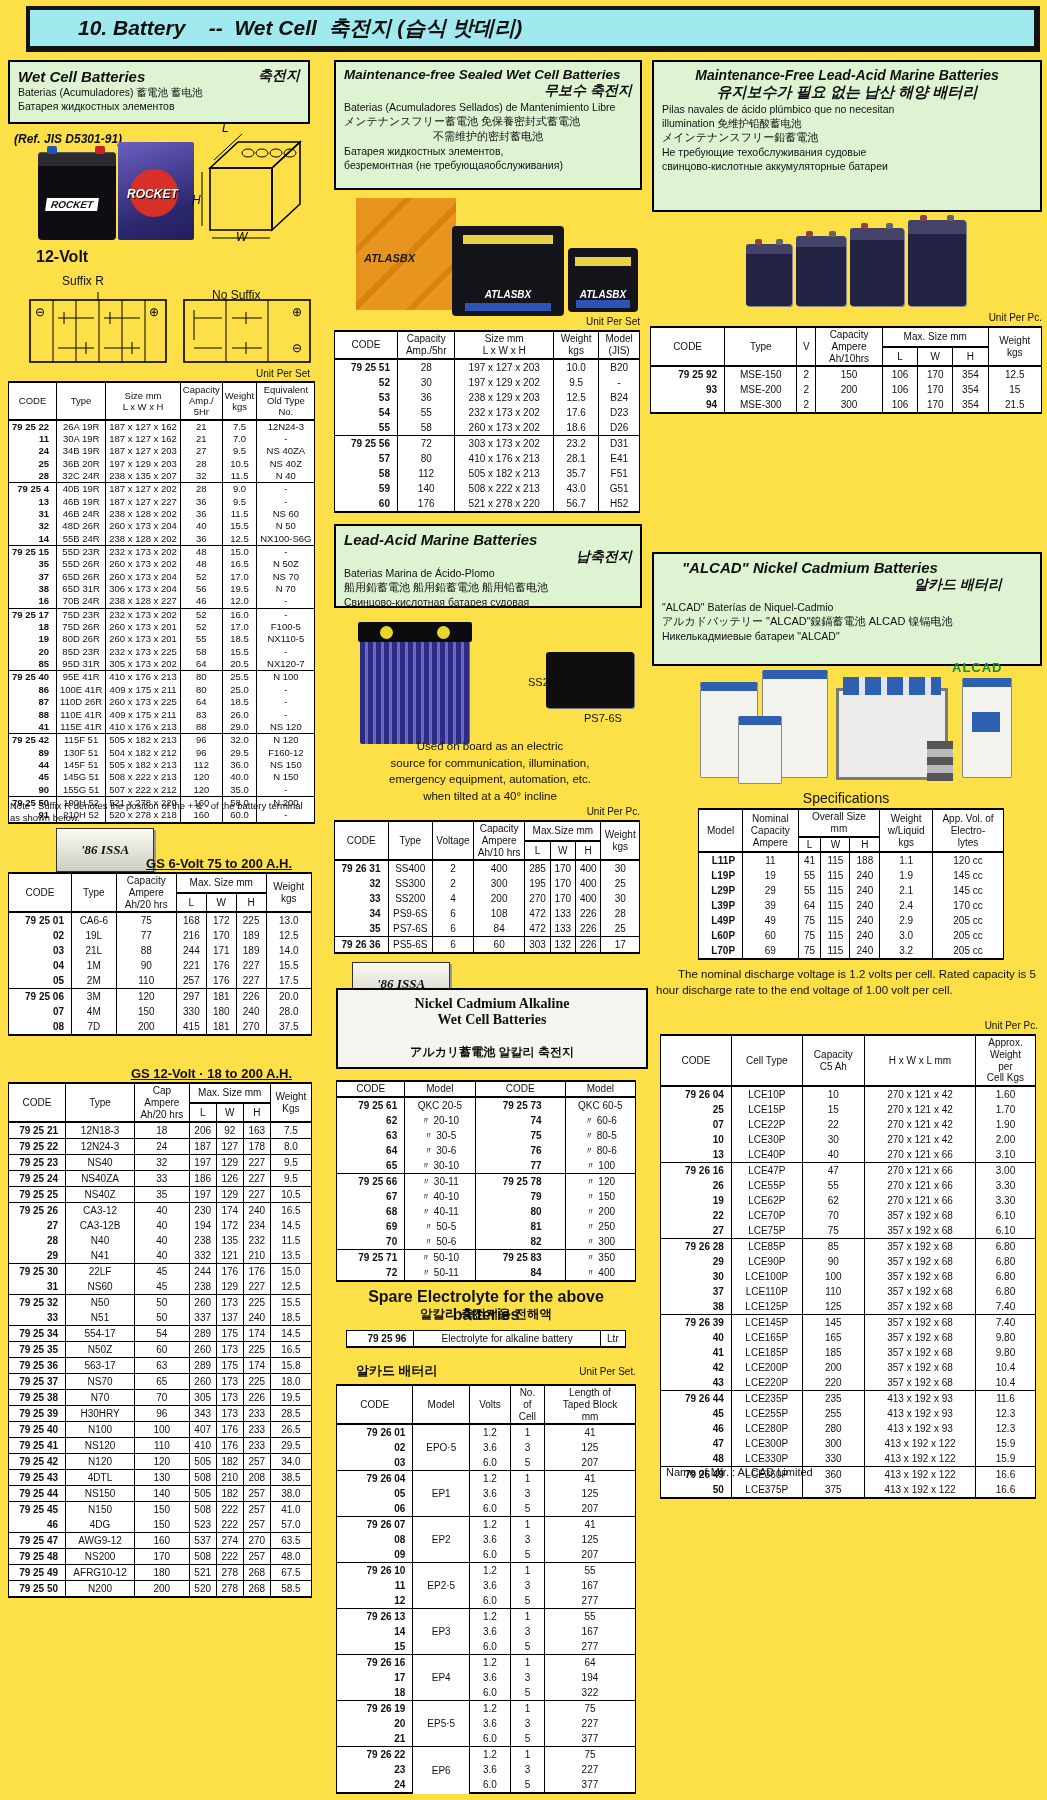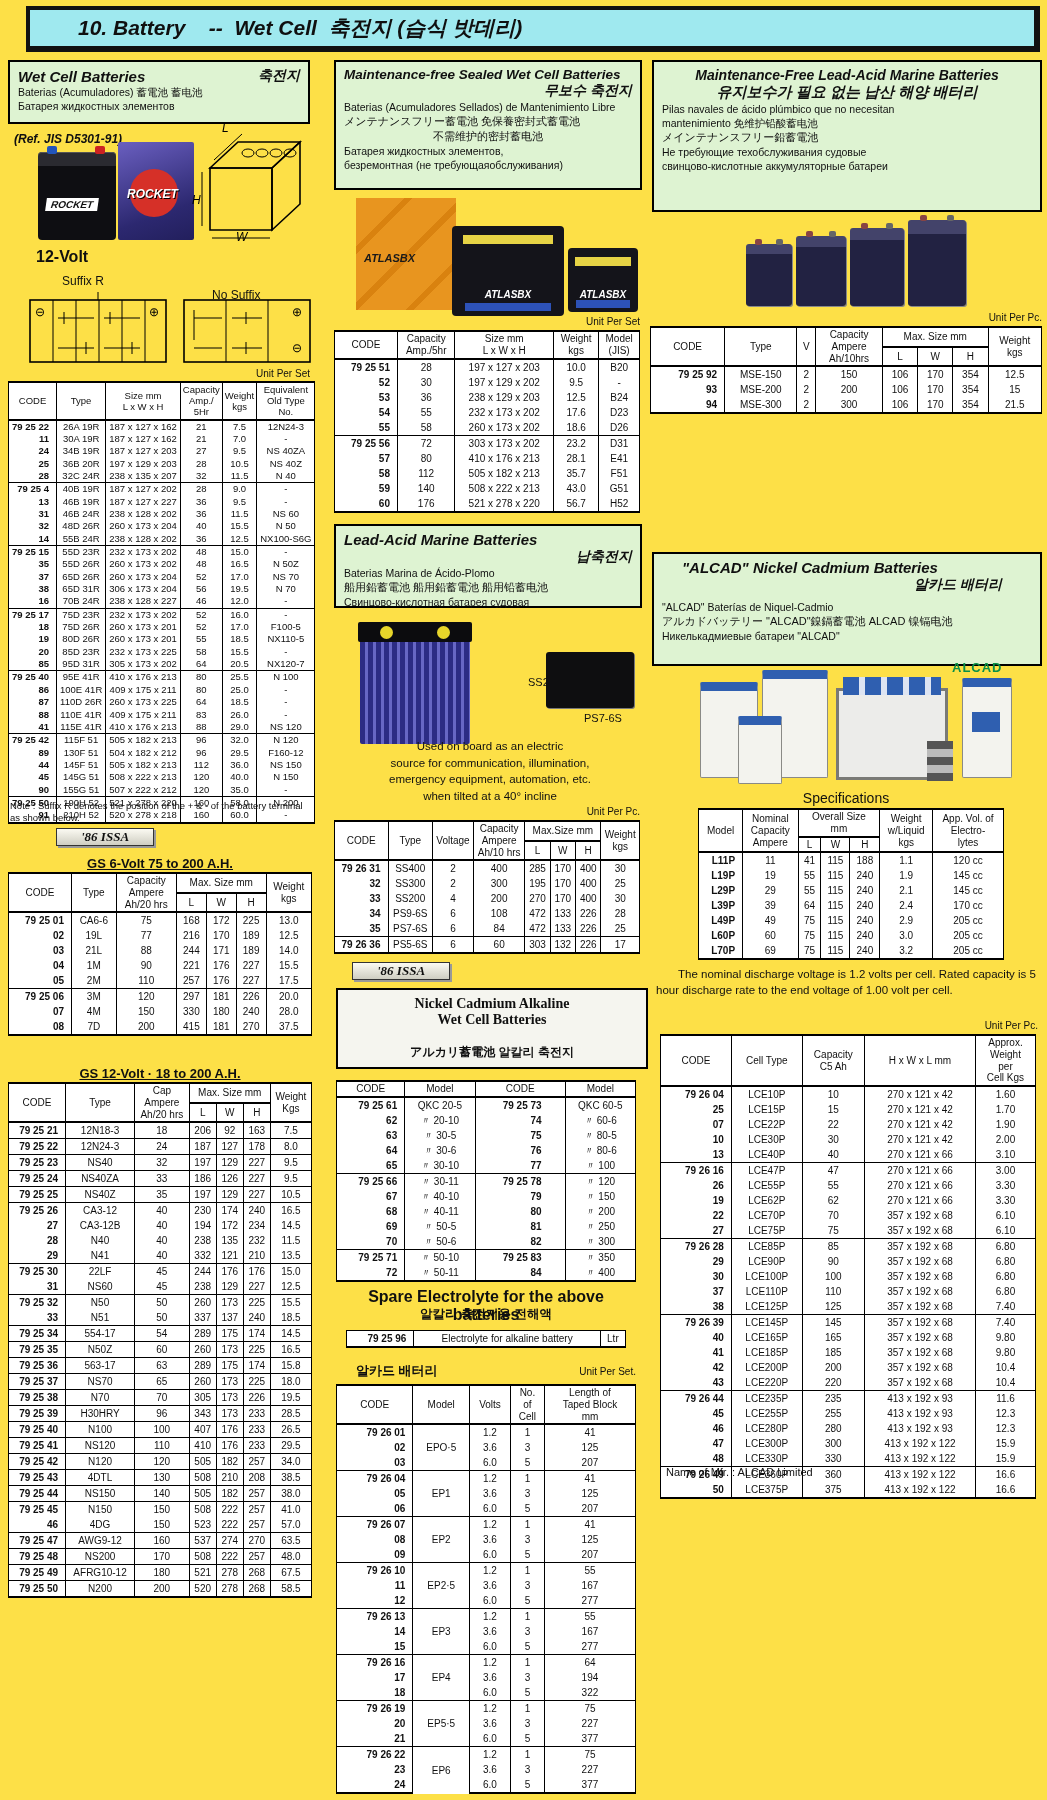--- a/index.html
+++ b/index.html
@@ -35,23 +35,23 @@
   .tblbox tbody tr:last-child td{border-bottom:2px solid #000;}
   .tblbox td.code{font-weight:bold;text-align:right;padding-right:7px;}
   .t10 td{font-size:10px;line-height:1.5;} .t10 th{font-size:10px;}
   .dense td{line-height:1.3;}
   .nicad-tbl td:nth-child(3){font-weight:bold;text-align:right;padding-right:23px;}
 
   .unit{position:absolute;font-size:10px;text-align:right;}
 
   .note{position:absolute;font-size:9.5px;line-height:1.3;}
   .banner{position:absolute;background:linear-gradient(180deg,#fbfaf2,#cfcec2);
-          border:1px solid #333;padding:0 24px;font:bold italic 13px "Liberation Serif",serif;
+          border:1px solid #333;padding:13px 24px;font:bold italic 13px "Liberation Serif",serif;
           box-shadow:2px 2px 0 #999;}
-  .sect-title{position:absolute;font-weight:bold;font-size:13px;text-align:center;text-decoration:underline;}
+  .sect-title{position:absolute;font-weight:bold;font-size:13px;text-align:right;text-decoration:underline;}
   .plain{position:absolute;}
 
   
   .ph{position:absolute;}
   .rocket1{background:linear-gradient(180deg,#2a2a30 0 16%,#0e0e12 16% 100%);border-radius:4px;box-shadow:inset 0 1px 0 #555;}
   .rocket1 .blabel{position:absolute;left:10%;top:52%;background:#fff;color:#111;
                    font:bold italic 10px "Liberation Sans",sans-serif;padding:1px 5px;transform:skewX(-8deg);}
   .rocket1::before{content:"";position:absolute;left:12%;top:-6px;width:10px;height:8px;background:#2255bb;border-radius:2px;}
   .rocket1::after{content:"";position:absolute;right:14%;top:-6px;width:10px;height:8px;background:#cc2222;border-radius:2px;}
   .rocket2{background:linear-gradient(160deg,#6a5fc0,#2c2870 70%,#221f5c);border-radius:2px;}
@@ -1354,21 +1354,21 @@
             <td>377</td>
           </tr>
         </tbody>
       </table>
     </div>
 
   <div class="gbox" style="left:652px;top:60px;width:390px;height:152px">
     <div class="center" style="font:bold italic 14px 'Liberation Sans',sans-serif">Maintenance-Free Lead-Acid Marine Batteries</div>
     <div class="center gb-ko" style="font-size:15px">유지보수가 필요 없는 납산 해양 배터리</div>
     <div class="gb-line">Pilas navales de ácido plúmbico que no necesitan</div>
-    <div class="gb-line">mantenimiento          免维护铅酸蓄电池</div>
+    <div class="gb-line">illumination          免维护铅酸蓄电池</div>
     <div class="gb-line jp">メインテナンスフリー鉛蓄電池</div>
     <div class="gb-line">Не требующие техобслуживания судовые</div>
     <div class="gb-line">свинцово-кислотные аккумуляторные батареи</div>
   </div>
 
   <div class="ph mse" style="left:746px;top:244px;width:46px;height:62px"></div>
   <div class="ph mse" style="left:796px;top:236px;width:50px;height:70px"></div>
   <div class="ph mse" style="left:850px;top:228px;width:54px;height:78px"></div>
   <div class="ph mse" style="left:908px;top:220px;width:58px;height:86px"></div>
 

